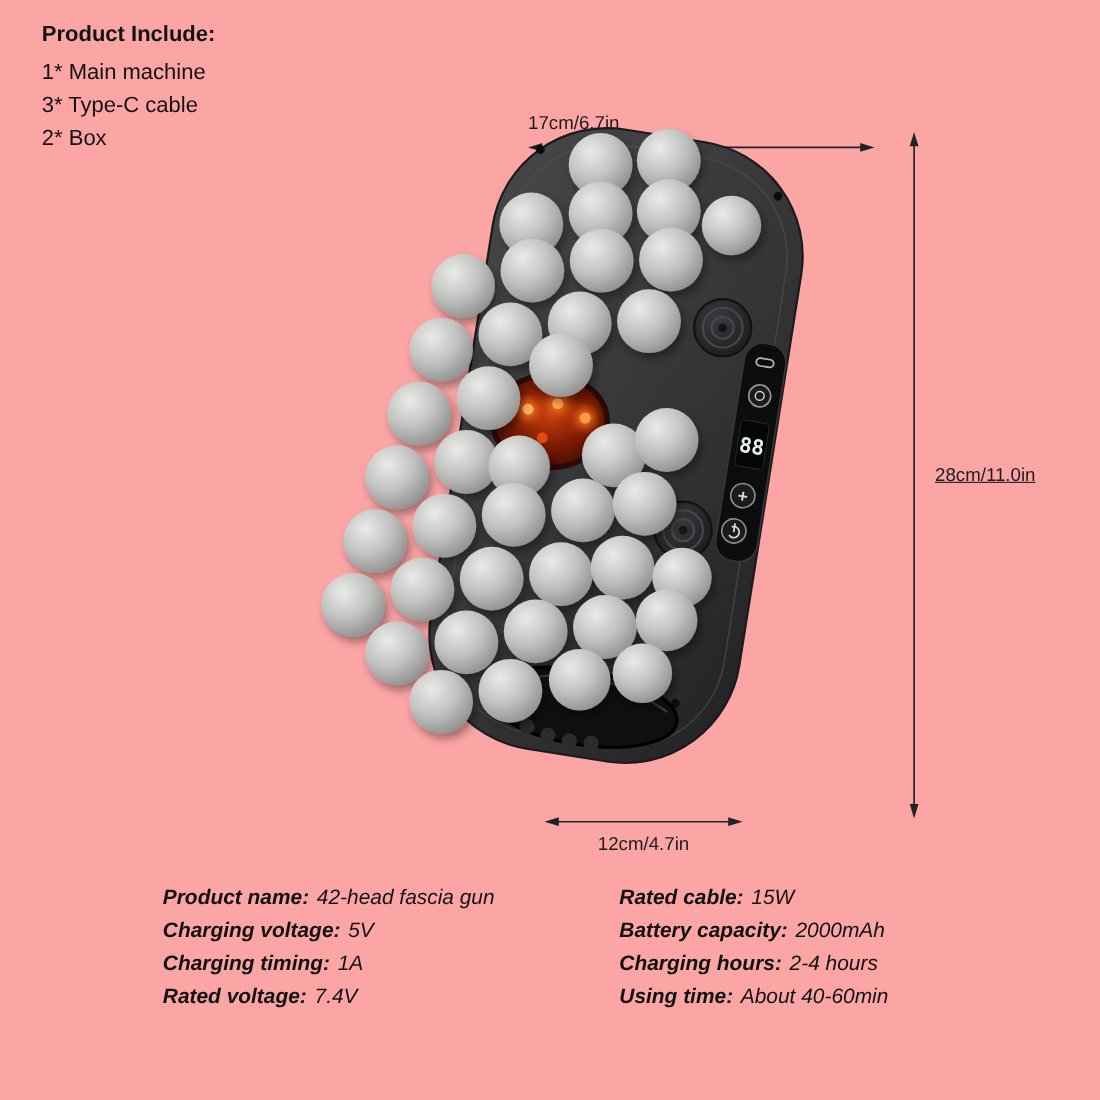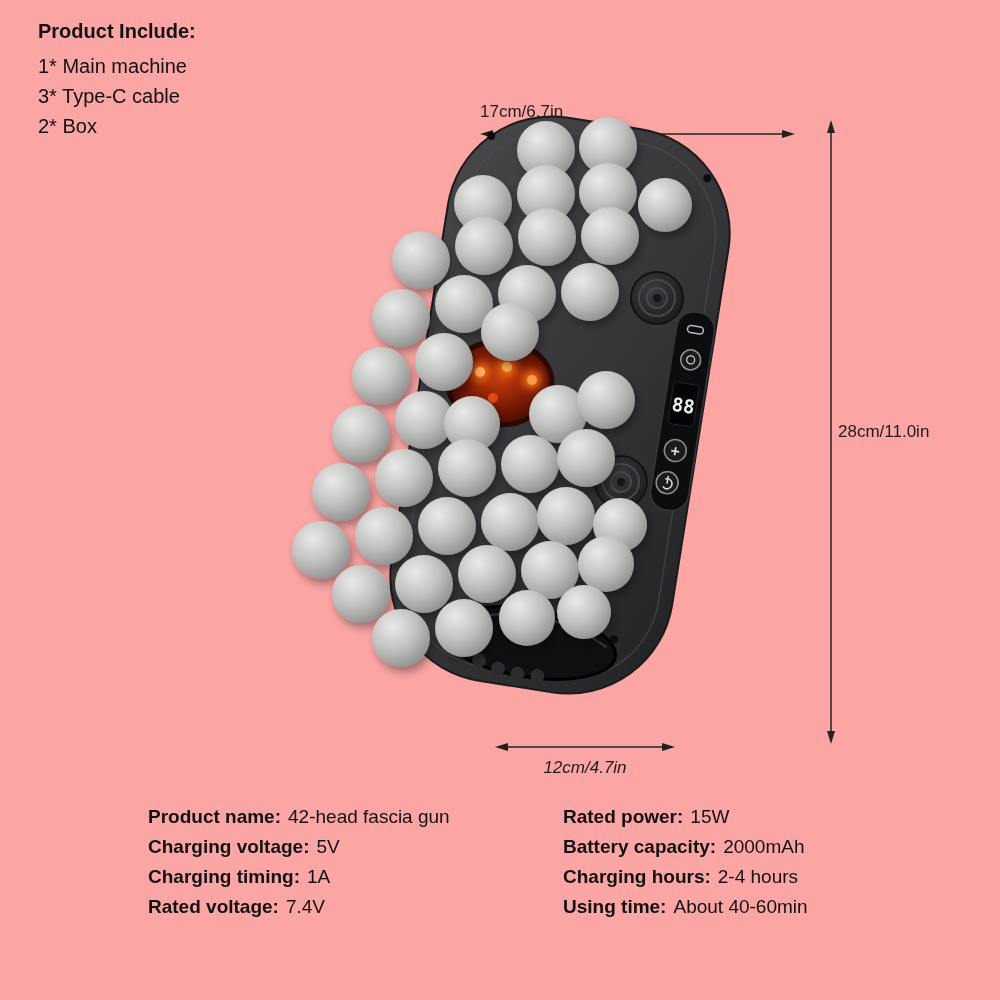--- a/index.html
+++ b/index.html
@@ -9,30 +9,30 @@
   
   .include{position:absolute;left:38px;top:20px;}
   .include-title{font-size:20px;font-weight:bold;margin-bottom:8px;}
   .include-item{font-size:20px;line-height:30px;}
 
   
   .dim-label{font-size:17px;color:#1d1d1d;white-space:nowrap;}
   .dim-top{position:absolute;left:480px;top:54px;width:315px;text-align:left;margin-top:48px;}
   .dim-top .dim-label{margin-bottom:5px;}
   .dim-right{position:absolute;left:824px;top:120px;height:624px;display:flex;align-items:center;}
-  .dim-right .dim-label{}
-  .dim-bottom{position:absolute;left:495px;top:740px;width:180px;text-align:center;font-style:italic;}
+  .dim-right .dim-label{margin-left:12px;text-decoration:underline;}
+  .dim-bottom{position:absolute;left:495px;top:740px;width:180px;text-align:center;}
   .dim-bottom .dim-label{margin-top:4px;}
   svg.arrow{display:block;margin:0 auto;}
 
   
   .specs{position:absolute;left:148px;top:802px;display:flex;}
   .spec-col{width:415px;}
   .spec-col.right{width:360px;}
-  .spec-row{font-size:19px;line-height:30px;white-space:nowrap;}
+  .spec-row{font-size:19px;line-height:30px;white-space:nowrap;font-style:italic;}
   .spec-row .lbl{font-weight:bold;margin-right:7px;}
 
   
   .device{position:absolute;left:250px;top:80px;}
 </style>
 </head>
 <body>
 
 <div class="page">
 
@@ -219,20 +219,20 @@
   </svg>
 
   <div class="specs">
     <div class="spec-col">
       <div class="spec-row"><span class="lbl">Product name:</span><span>42-head fascia gun</span></div>
       <div class="spec-row"><span class="lbl">Charging voltage:</span><span>5V</span></div>
       <div class="spec-row"><span class="lbl">Charging timing:</span><span>1A</span></div>
       <div class="spec-row"><span class="lbl">Rated voltage:</span><span>7.4V</span></div>
     </div>
     <div class="spec-col right">
-      <div class="spec-row"><span class="lbl">Rated power:</span><span>15W</span></div>
+      <div class="spec-row"><span class="lbl">Rated cable:</span><span>15W</span></div>
       <div class="spec-row"><span class="lbl">Battery capacity:</span><span>2000mAh</span></div>
       <div class="spec-row"><span class="lbl">Charging hours:</span><span>2-4 hours</span></div>
       <div class="spec-row"><span class="lbl">Using time:</span><span>About 40-60min</span></div>
     </div>
   </div>
 
 </div>
 
 </body></html>

